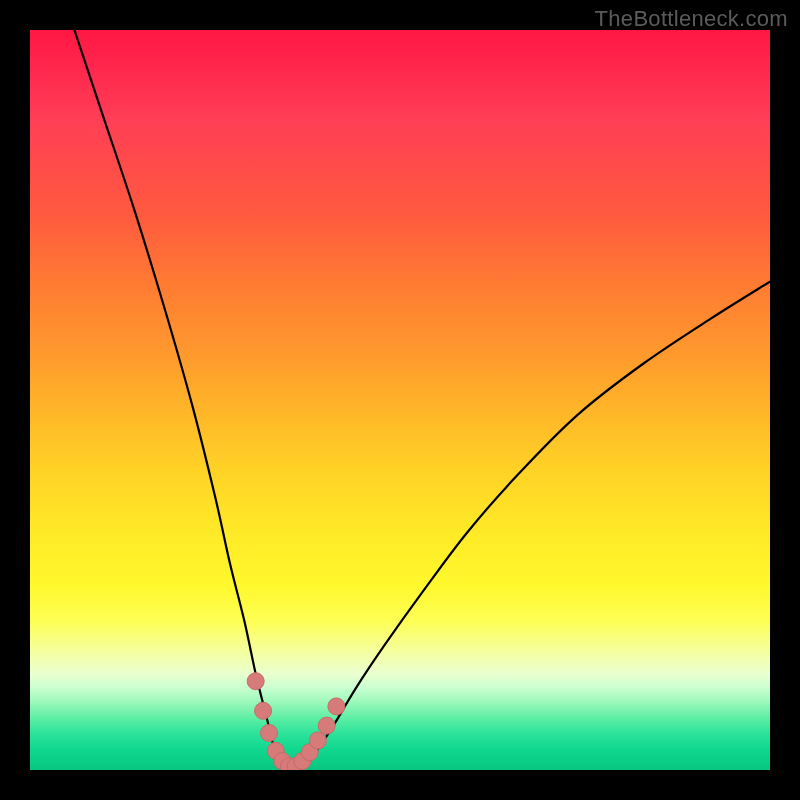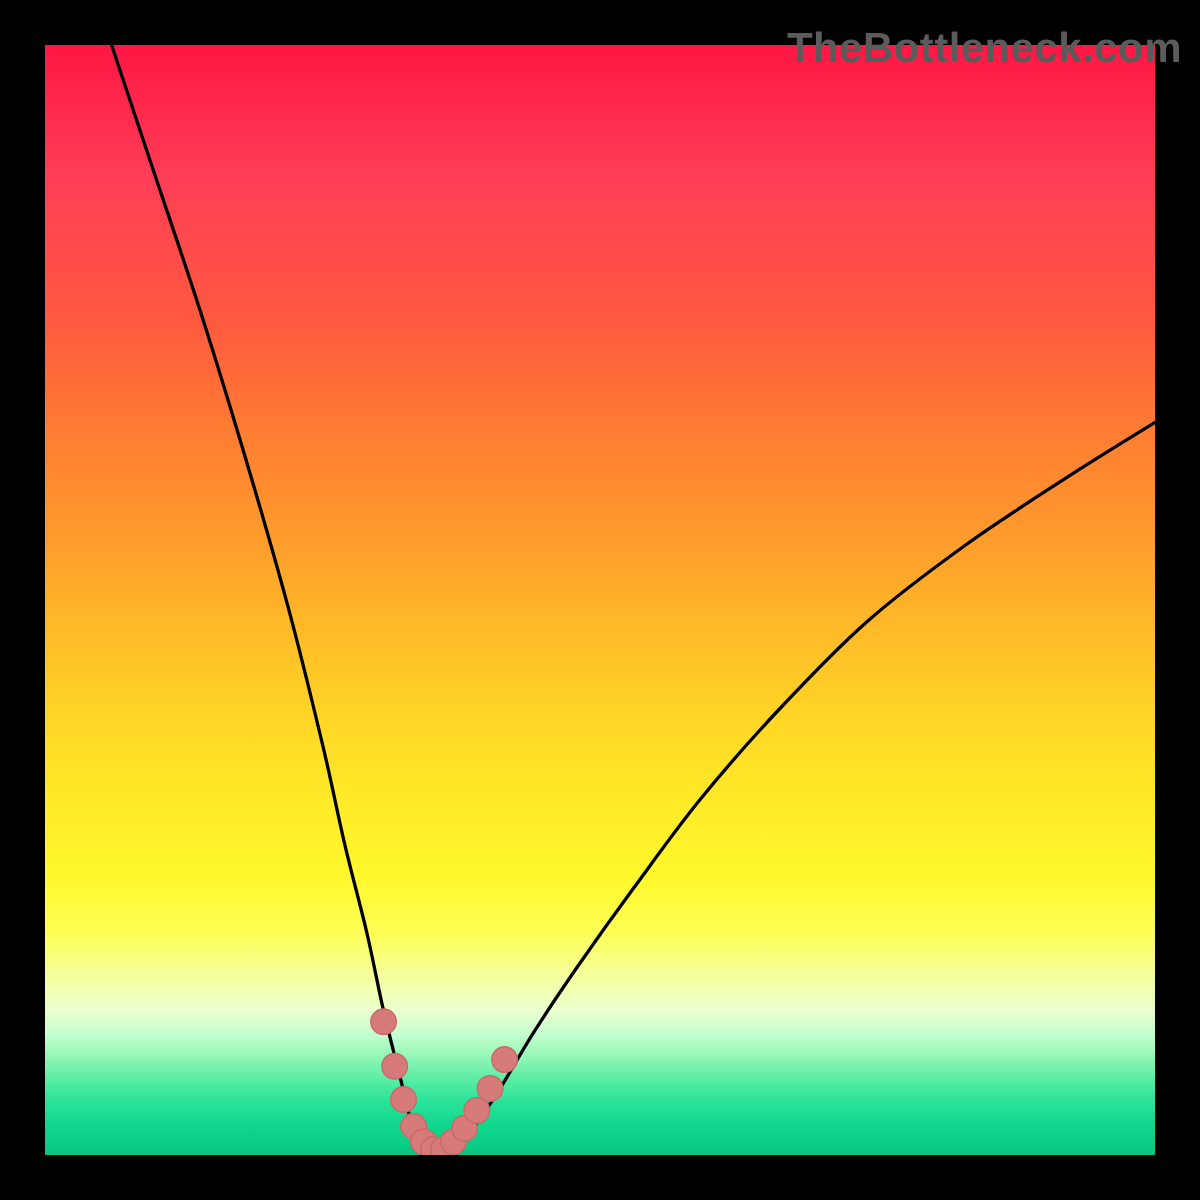--- a/index.html
+++ b/index.html
@@ -40,25 +40,25 @@
       #96f7b8 91%,
       #5eeea5 93%,
       #2ee39a 95%,
       #12d98f 97%,
       #0acd86 99%,
       #08c480 100%
     );
   }
   .watermark {
     position: absolute;
-    top: 16px;
+    top: 6px;
     right: 12px;
     color: #5b5b5b;
-    font-size: 28px;
-    font-weight: 700;
+    font-size: 22px;
+    font-weight: 400;
     letter-spacing: 0.3px;
     user-select: none;
   }
   svg.curves {
     position: absolute;
     inset: 0;
   }
 </style>
 </head>
 <body>

